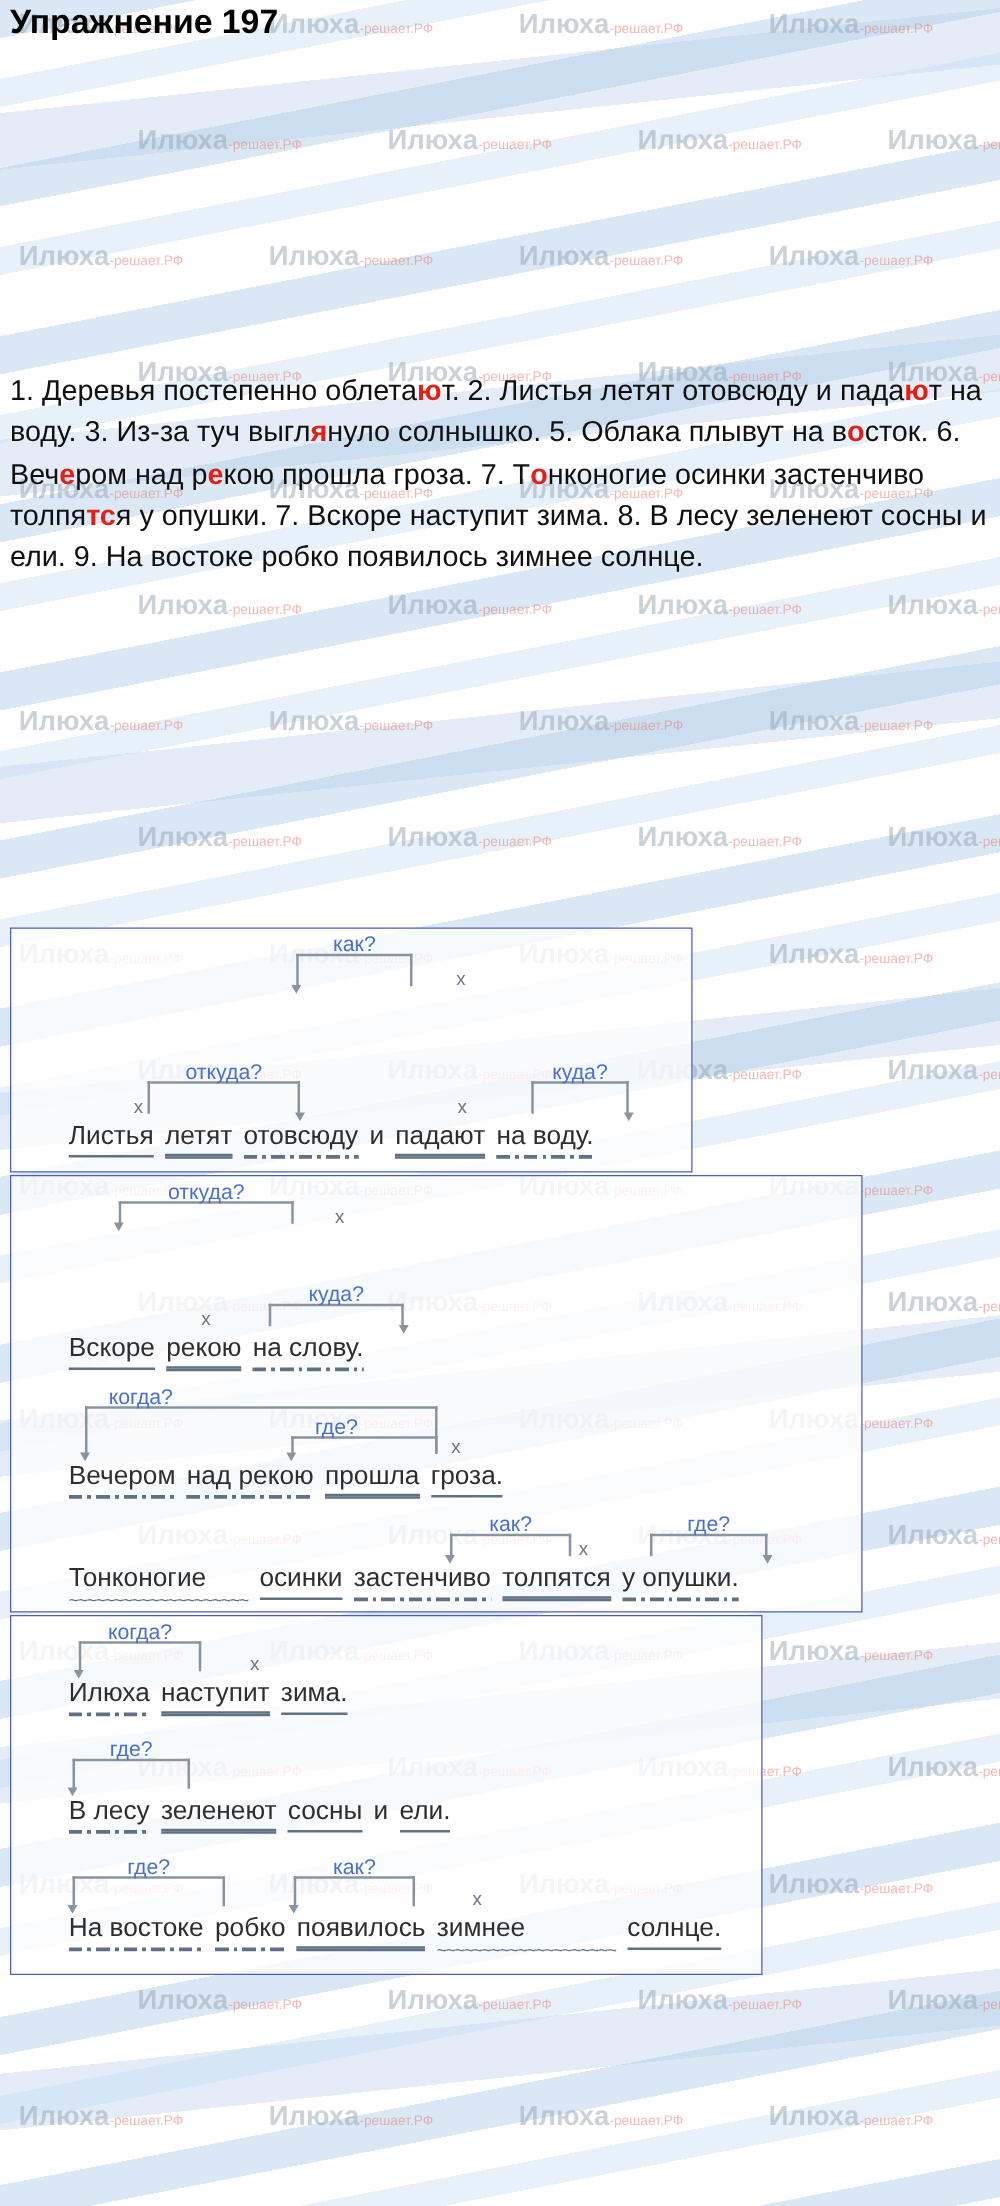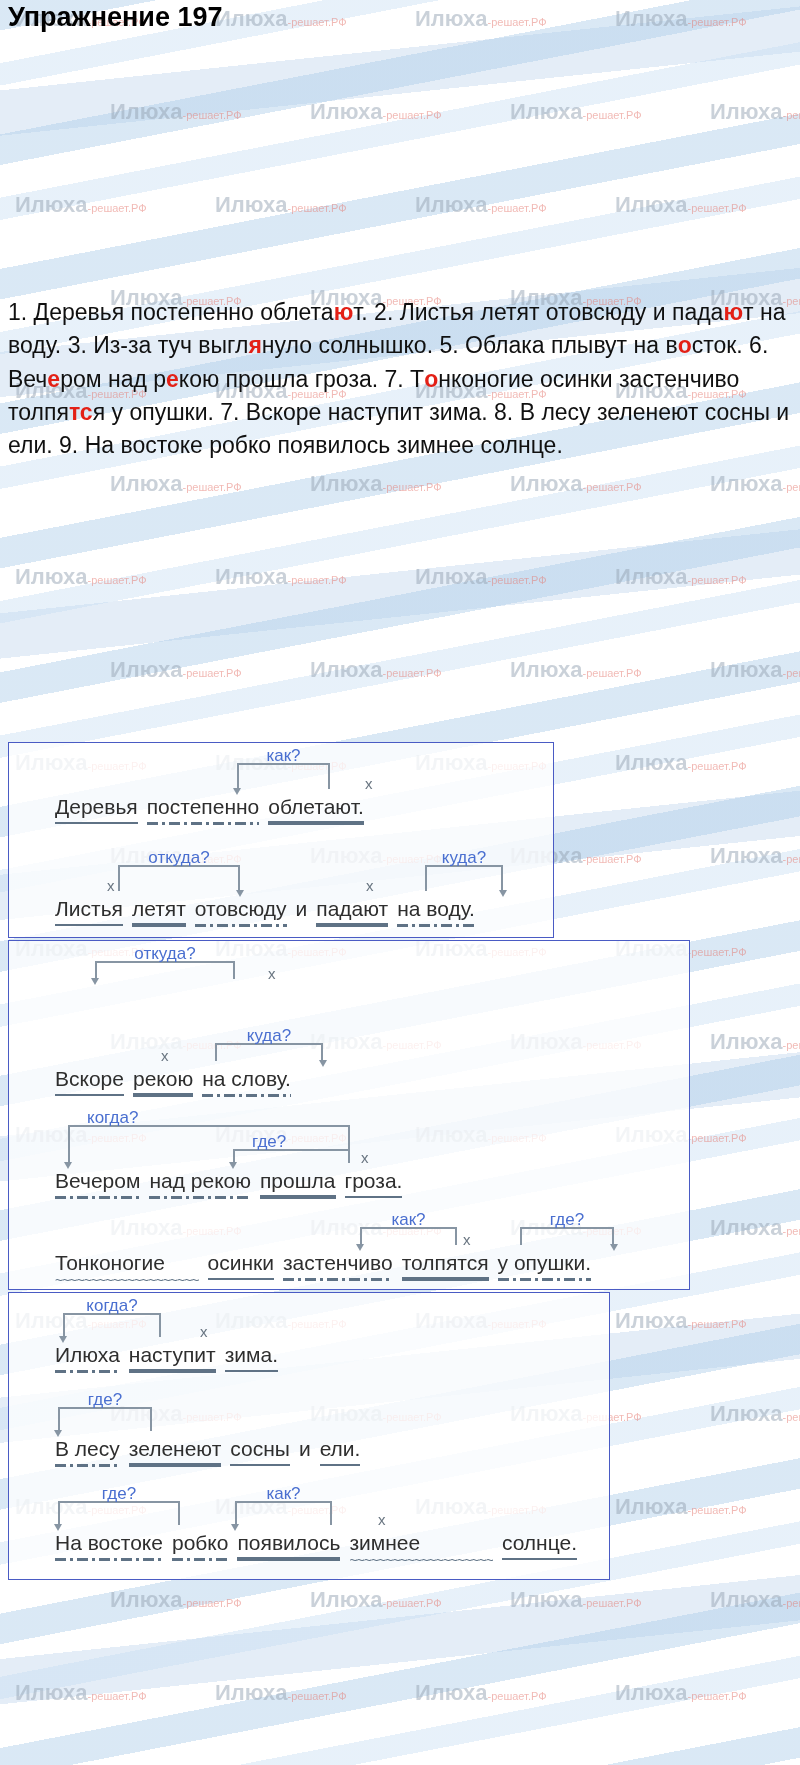--- a/index.html
+++ b/index.html
@@ -152,21 +152,20 @@
     <h1 class="title">Упражнение 197</h1>
     <p class="extext"><span>1. Деревья постепенно облета</span><span class="red-letter">ю</span><span>т. 2. Листья летят отовсюду и пада</span><span class="red-letter">ю</span><span>т на воду. 3. Из-за туч выгл</span><span class="red-letter">я</span><span>нуло солнышко. 5. Облака плывут на в</span><span class="red-letter">о</span><span>сток. 6. Веч</span><span class="red-letter">е</span><span>ром над р</span><span class="red-letter">е</span><span>кою прошла гроза. 7. Т</span><span class="red-letter">о</span><span>нконогие осинки застенчиво толпя</span><span class="red-letter">тс</span><span>я у опушки. 7. Вскоре наступит зима. 8. В лесу зеленеют сосны и ели. 9. На востоке робко появилось зимнее солнце.</span></p>
     <div class="darea">
         <div class="dbox" style="top: 742px; width: 546px; height: 196px;">
           <div class="sd" style="height: 86px;">
             <div class="bracket" style="top: 14px; left: 228px; width: 93px; height: 26px;">
               <span class="ahead ah-left"></span>
               <span class="qlabel">как?</span>
             </div>
             <span class="xmark" style="left: 356px; top: 26px;">х</span>
-            <div class="swords" style="padding-top: 46px;"><span class="w"><span class="wtxt">Деревья</span><span class="ul ul-subj"></span></span><span class="w"><span class="wtxt">постепенно</span><span class="ul ul-adv"></span></span><span class="w"><span class="wtxt">облетают.</span><span class="ul ul-pred"></span></span></div>
           </div>
           <div class="sd" style="height: 86px;">
             <div class="bracket" style="top: 14px; left: 109px; width: 122px; height: 26px;">
               <span class="ahead ah-right"></span>
               <span class="qlabel">откуда?</span>
             </div>
             <div class="bracket" style="top: 14px; left: 416px; width: 78px; height: 26px;">
               <span class="ahead ah-right"></span>
               <span class="qlabel">куда?</span>
             </div>

